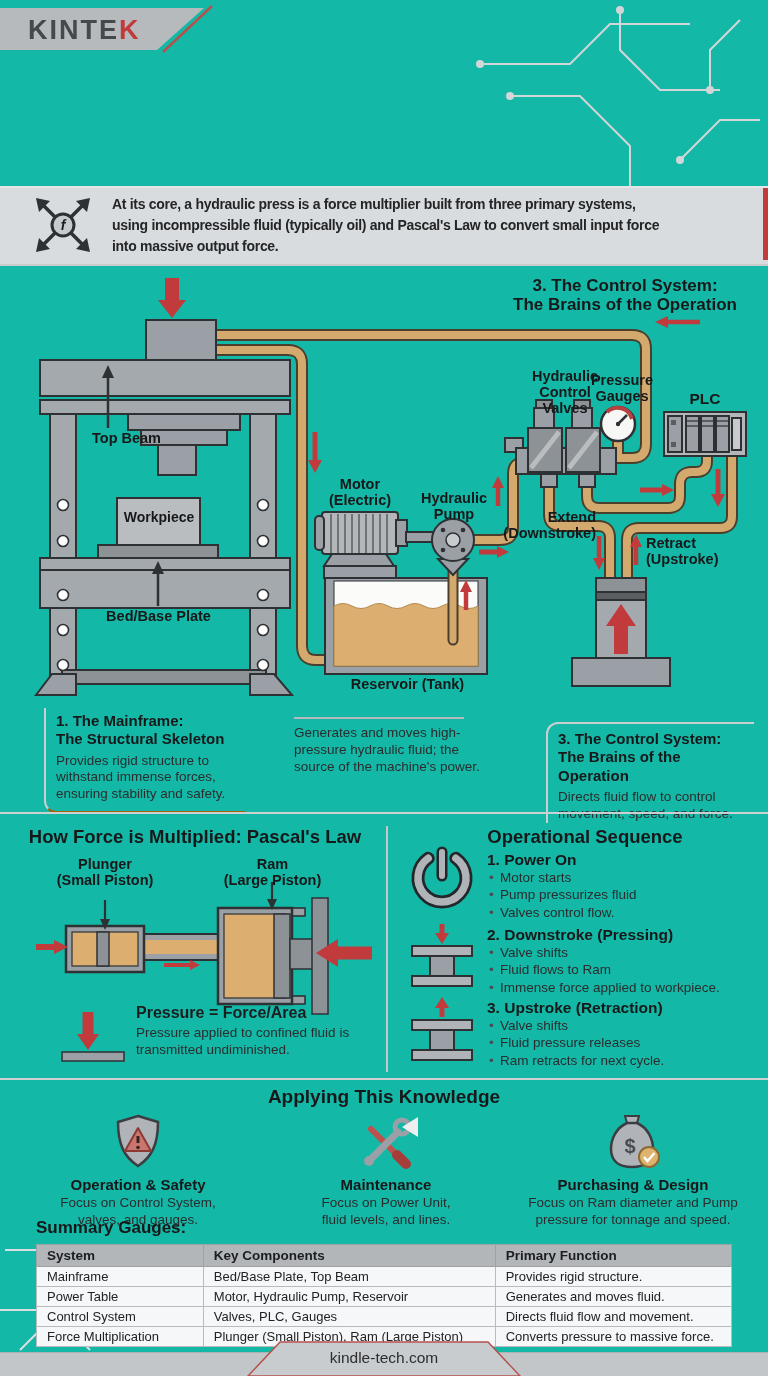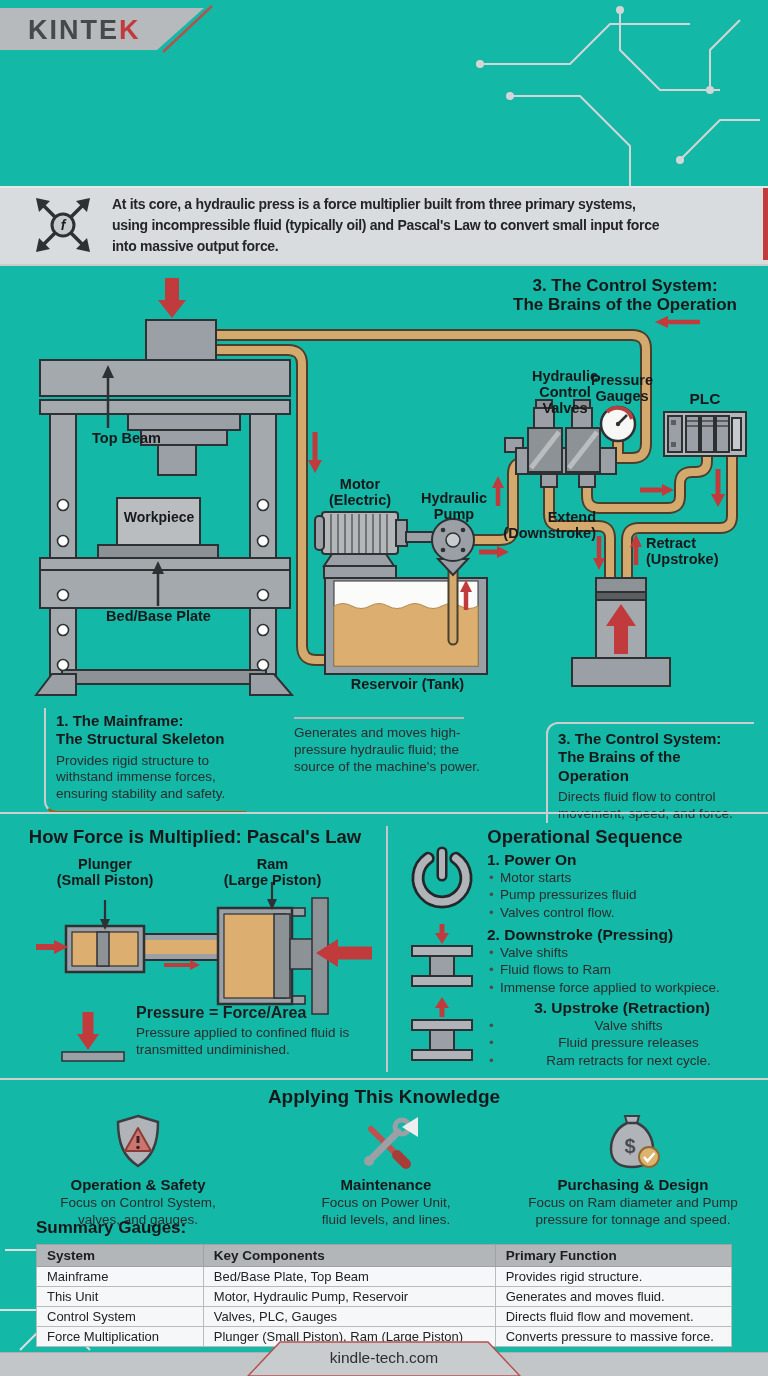--- a/index.html
+++ b/index.html
@@ -385,21 +385,21 @@
     <div class="bullet">Motor starts</div>
     <div class="bullet">Pump pressurizes fluid</div>
     <div class="bullet">Valves control flow.</div>
   </div>
   <div class="abs" style="left:487px;top:926px;width:270px;">
     <div class="step-title">2. Downstroke (Pressing)</div>
     <div class="bullet">Valve shifts</div>
     <div class="bullet">Fluid flows to Ram</div>
     <div class="bullet">Immense force applied to workpiece.</div>
   </div>
-  <div class="abs" style="left:487px;top:999px;width:270px;text-align:center;">
+  <div class="abs" style="left:487px;top:999px;width:270px;">
     <div class="step-title">3. Upstroke (Retraction)</div>
     <div class="bullet">Valve shifts</div>
     <div class="bullet">Fluid pressure releases</div>
     <div class="bullet">Ram retracts for next cycle.</div>
   </div>
 
   <div class="abs sec-head ctr" style="left:0;top:1086px;width:768px;font-size:19px;">Applying This Knowledge</div>
 
   <div class="abs ctr" style="left:38px;top:1112px;width:200px;">
     <svg width="64" height="58" style="margin:0 auto;">
@@ -456,21 +456,21 @@
         <th style="width:34%;">Primary Function</th>
       </tr>
     </thead>
     <tbody>
       <tr>
         <td>Mainframe</td>
         <td>Bed/Base Plate, Top Beam</td>
         <td>Provides rigid structure.</td>
       </tr>
       <tr>
-        <td>This Unit</td>
+        <td>Power Table</td>
         <td>Motor, Hydraulic Pump, Reservoir</td>
         <td>Generates and moves fluid.</td>
       </tr>
       <tr>
         <td>Control System</td>
         <td>Valves, PLC, Gauges</td>
         <td>Directs fluid flow and movement.</td>
       </tr>
       <tr>
         <td>Force Multiplication</td>

